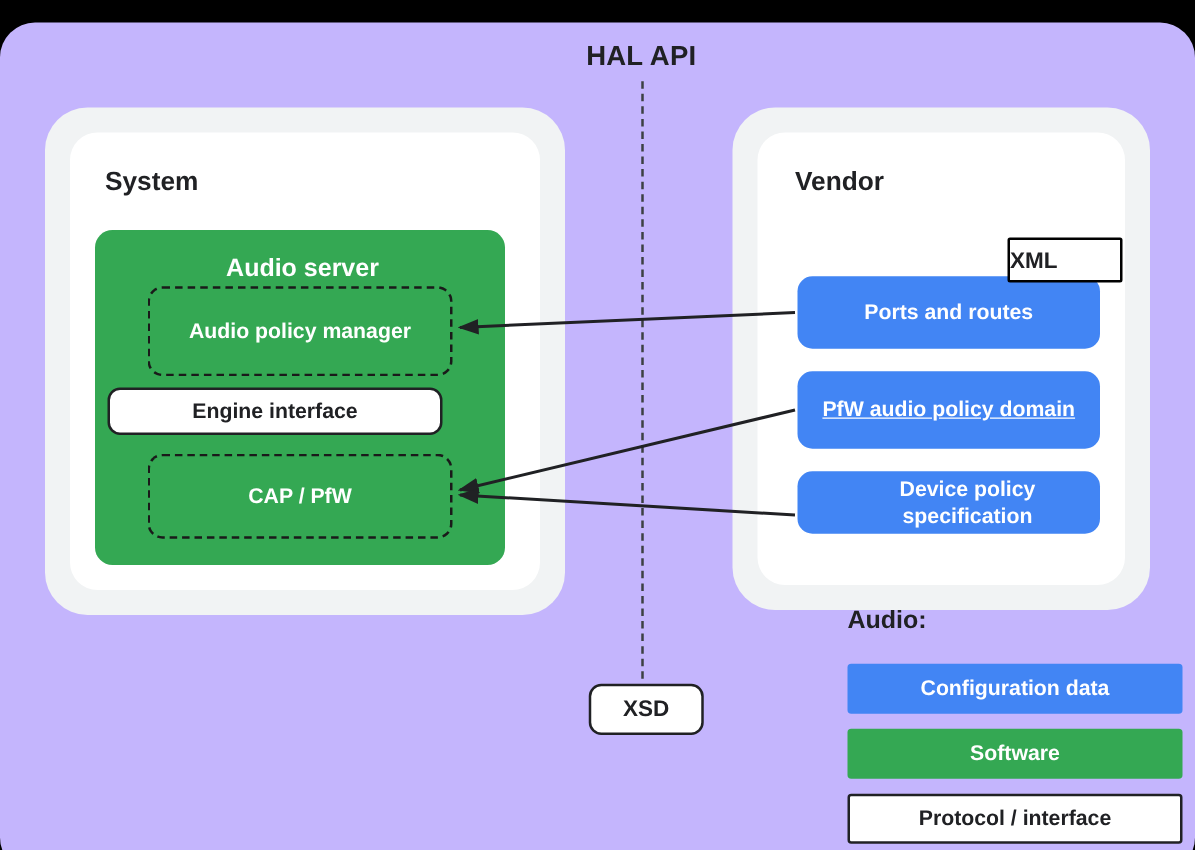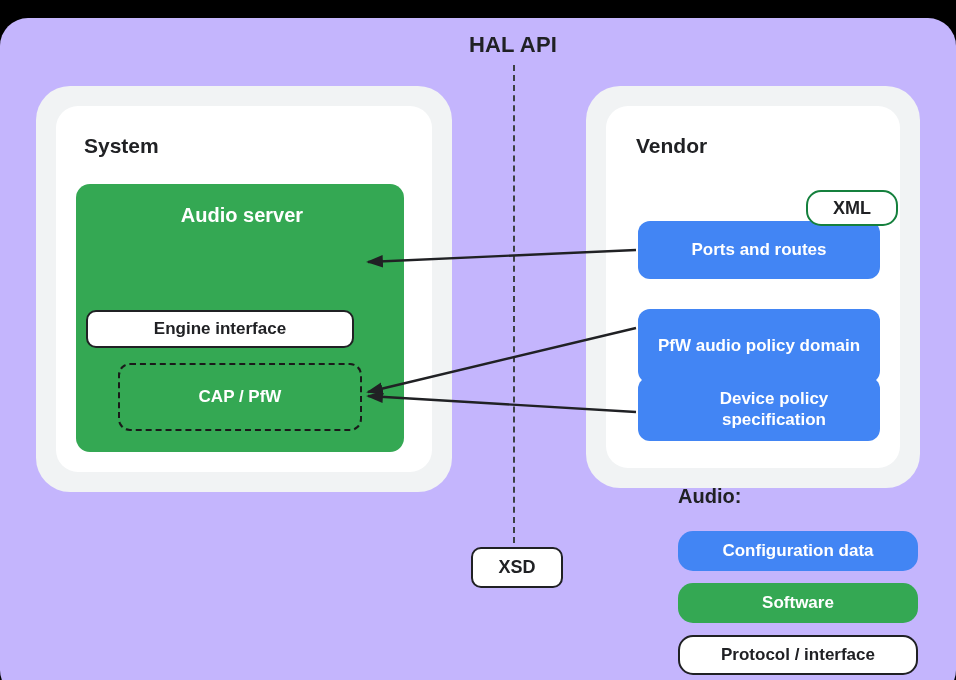--- a/index.html
+++ b/index.html
@@ -141,36 +141,36 @@
     justify-content: center;
     text-align: center;
     color: #ffffff;
     font-size: 17px;
     font-weight: bold;
     line-height: 1.25;
     box-sizing: border-box;
     padding: 0 10px;
   }
   #blue-1 { top: 203px; height: 58px; }
-  #blue-2 { top: 291px; height: 74px; }
-  #blue-3 { top: 359px; height: 64px; padding-left: 40px; }
+  #blue-2 { top: 279px; height: 62px; text-decoration: underline; }
+  #blue-3 { top: 359px; height: 50px; padding-left: 40px; }
 
   .xml-badge {
     position: absolute;
     left: 806px;
     top: 172px;
     width: 92px;
     height: 36px;
     background: #ffffff;
-    border: 2px solid #15803d;
-    border-radius: 15px;
-    box-sizing: border-box;
-    display: flex;
-    align-items: center;
-    justify-content: center;
+    border: 2px solid #000000;
+    border-radius: 2px;
+    box-sizing: border-box;
+    display: flex;
+    align-items: center;
+    justify-content: flex-start;
     font-size: 18px;
     font-weight: bold;
     color: #202124;
     z-index: 6;
   }
 
   .xsd-badge {
     position: absolute;
     left: 471px;
     top: 529px;
@@ -203,23 +203,23 @@
     position: absolute;
     left: 678px;
     top: 467px;
     font-size: 20px;
     font-weight: bold;
     color: #202124;
   }
   .legend-item {
     position: absolute;
     left: 678px;
-    width: 240px;
+    width: 268px;
     height: 40px;
-    border-radius: 15px;
+    border-radius: 3px;
     display: flex;
     align-items: center;
     justify-content: center;
     font-size: 17px;
     font-weight: bold;
     box-sizing: border-box;
   }
   #leg-0 { top: 513px; background: #4285f4; color: #ffffff; }
   #leg-1 { top: 565px; background: #34a853; color: #ffffff; }
   #leg-2 { top: 617px; background: #ffffff; color: #202124; border: 2px solid #202124; }
@@ -232,20 +232,23 @@
   <div class="hal-title">HAL API</div>
 
   <div class="divider"></div>
 
   <div class="gray-panel" id="sys-gray"></div>
   <div class="white-panel" id="sys-white">
 
     <div class="green-box" style="left:20px; top:78px;">
       <div class="green-title">Audio server</div>
 
+      <div class="dashed-box" id="apm-box">
+        <span>Audio policy manager</span>
+      </div>
 
       <div class="engine-box">
         <span>Engine interface</span>
       </div>
 
       <div class="dashed-box" id="cap-box">
         <span>CAP / PfW</span>
       </div>
     </div>
   </div>

